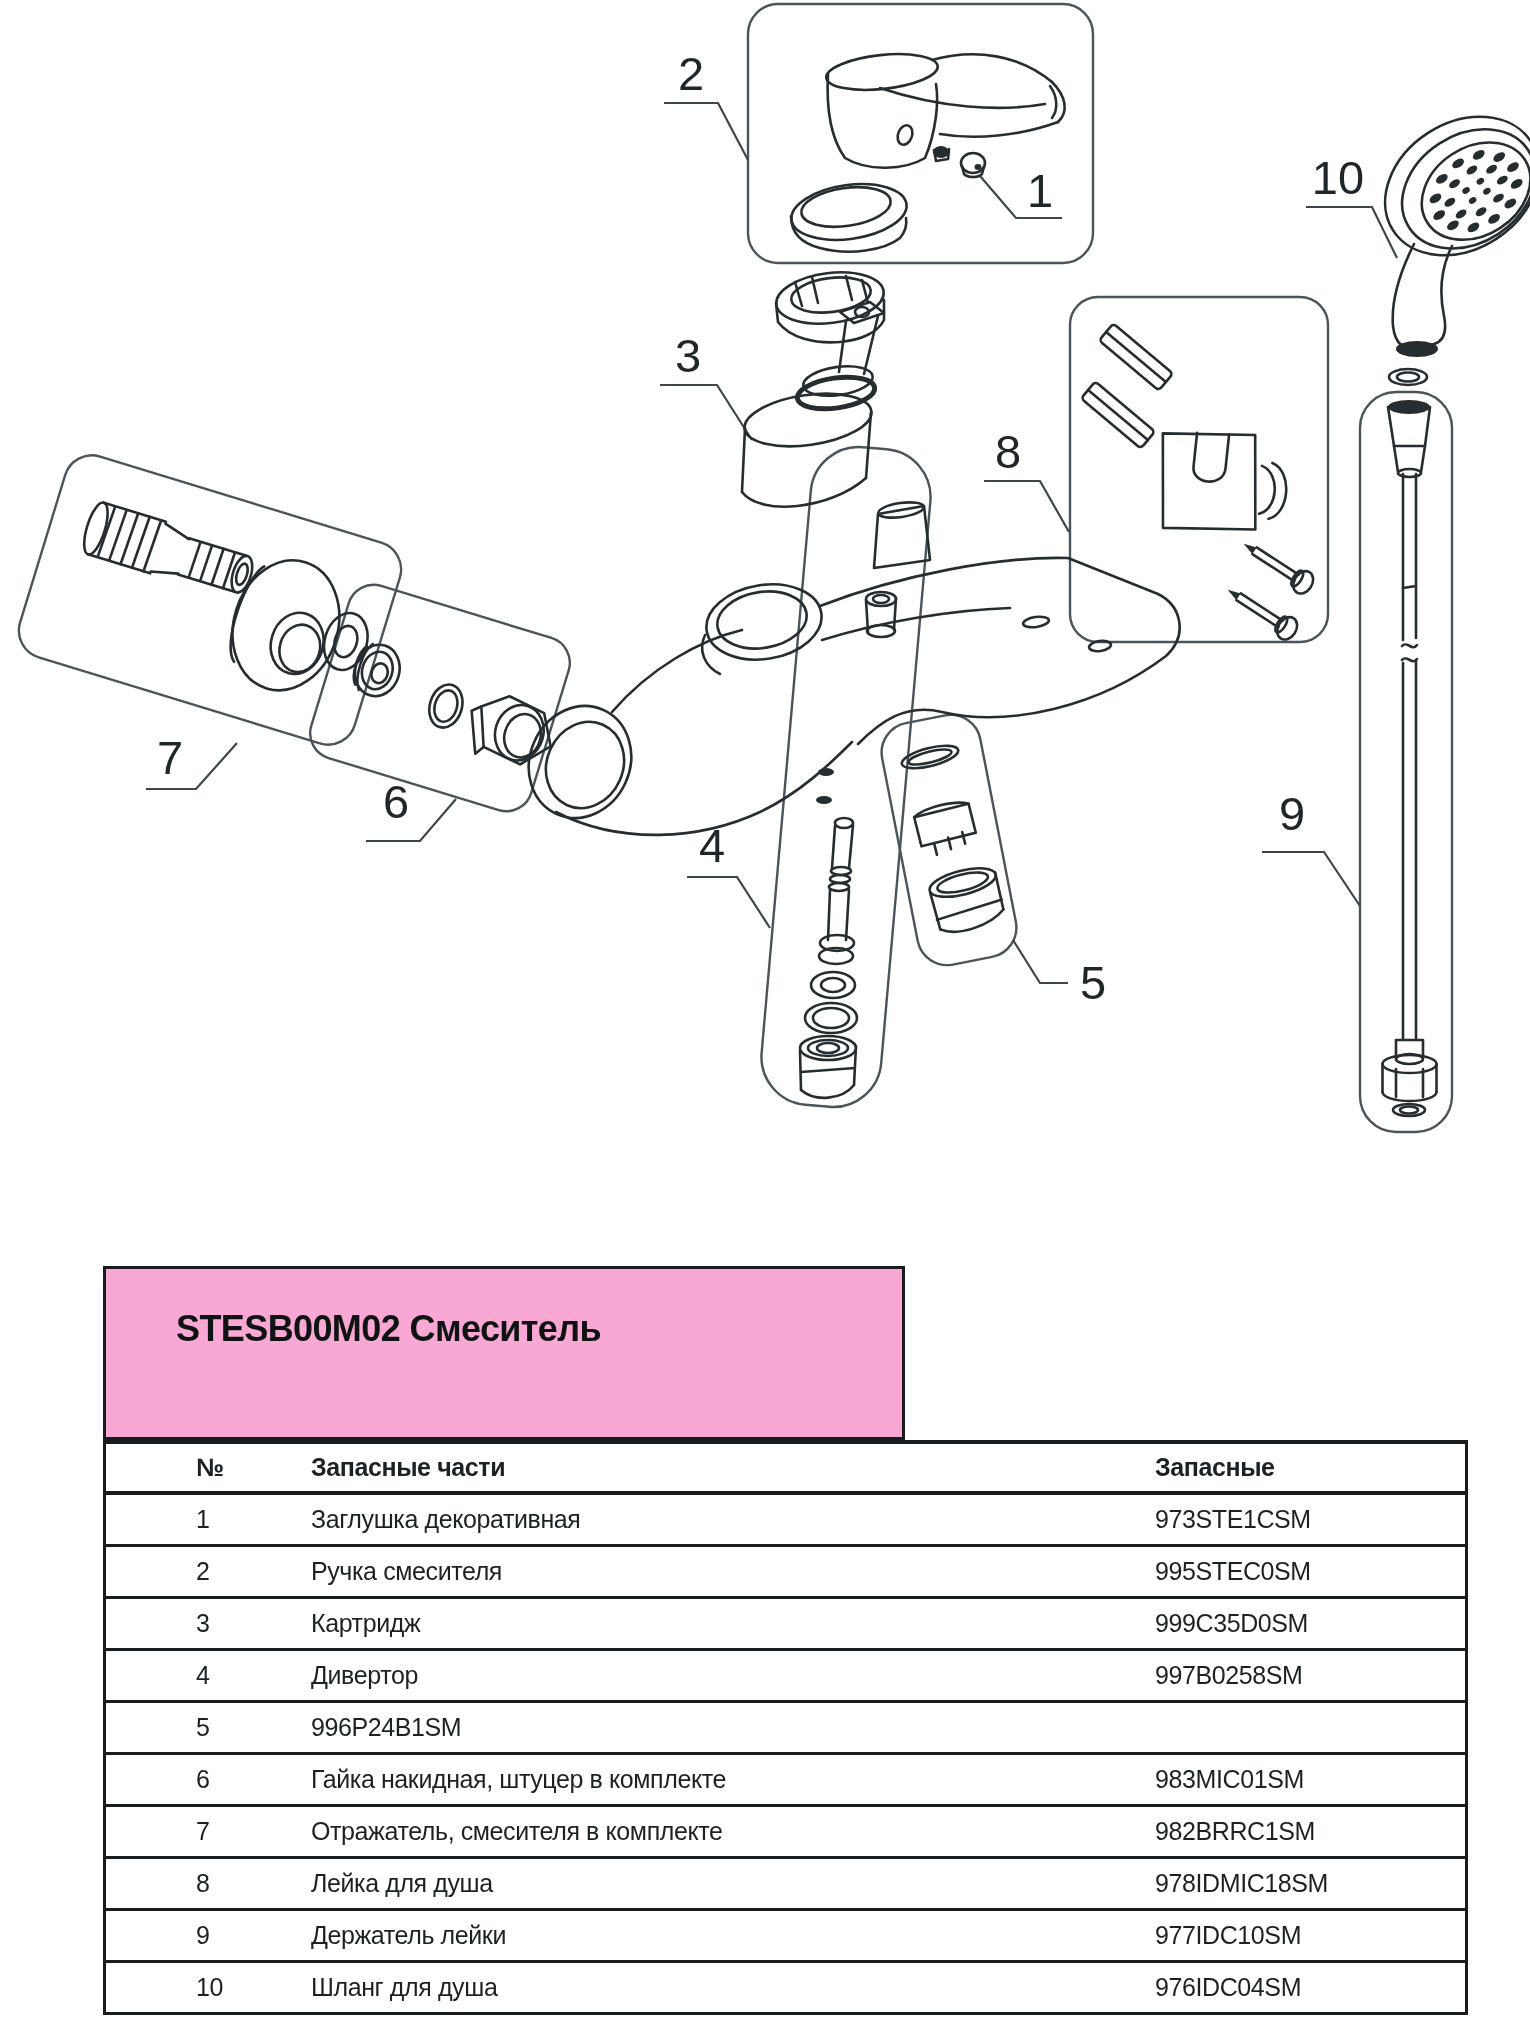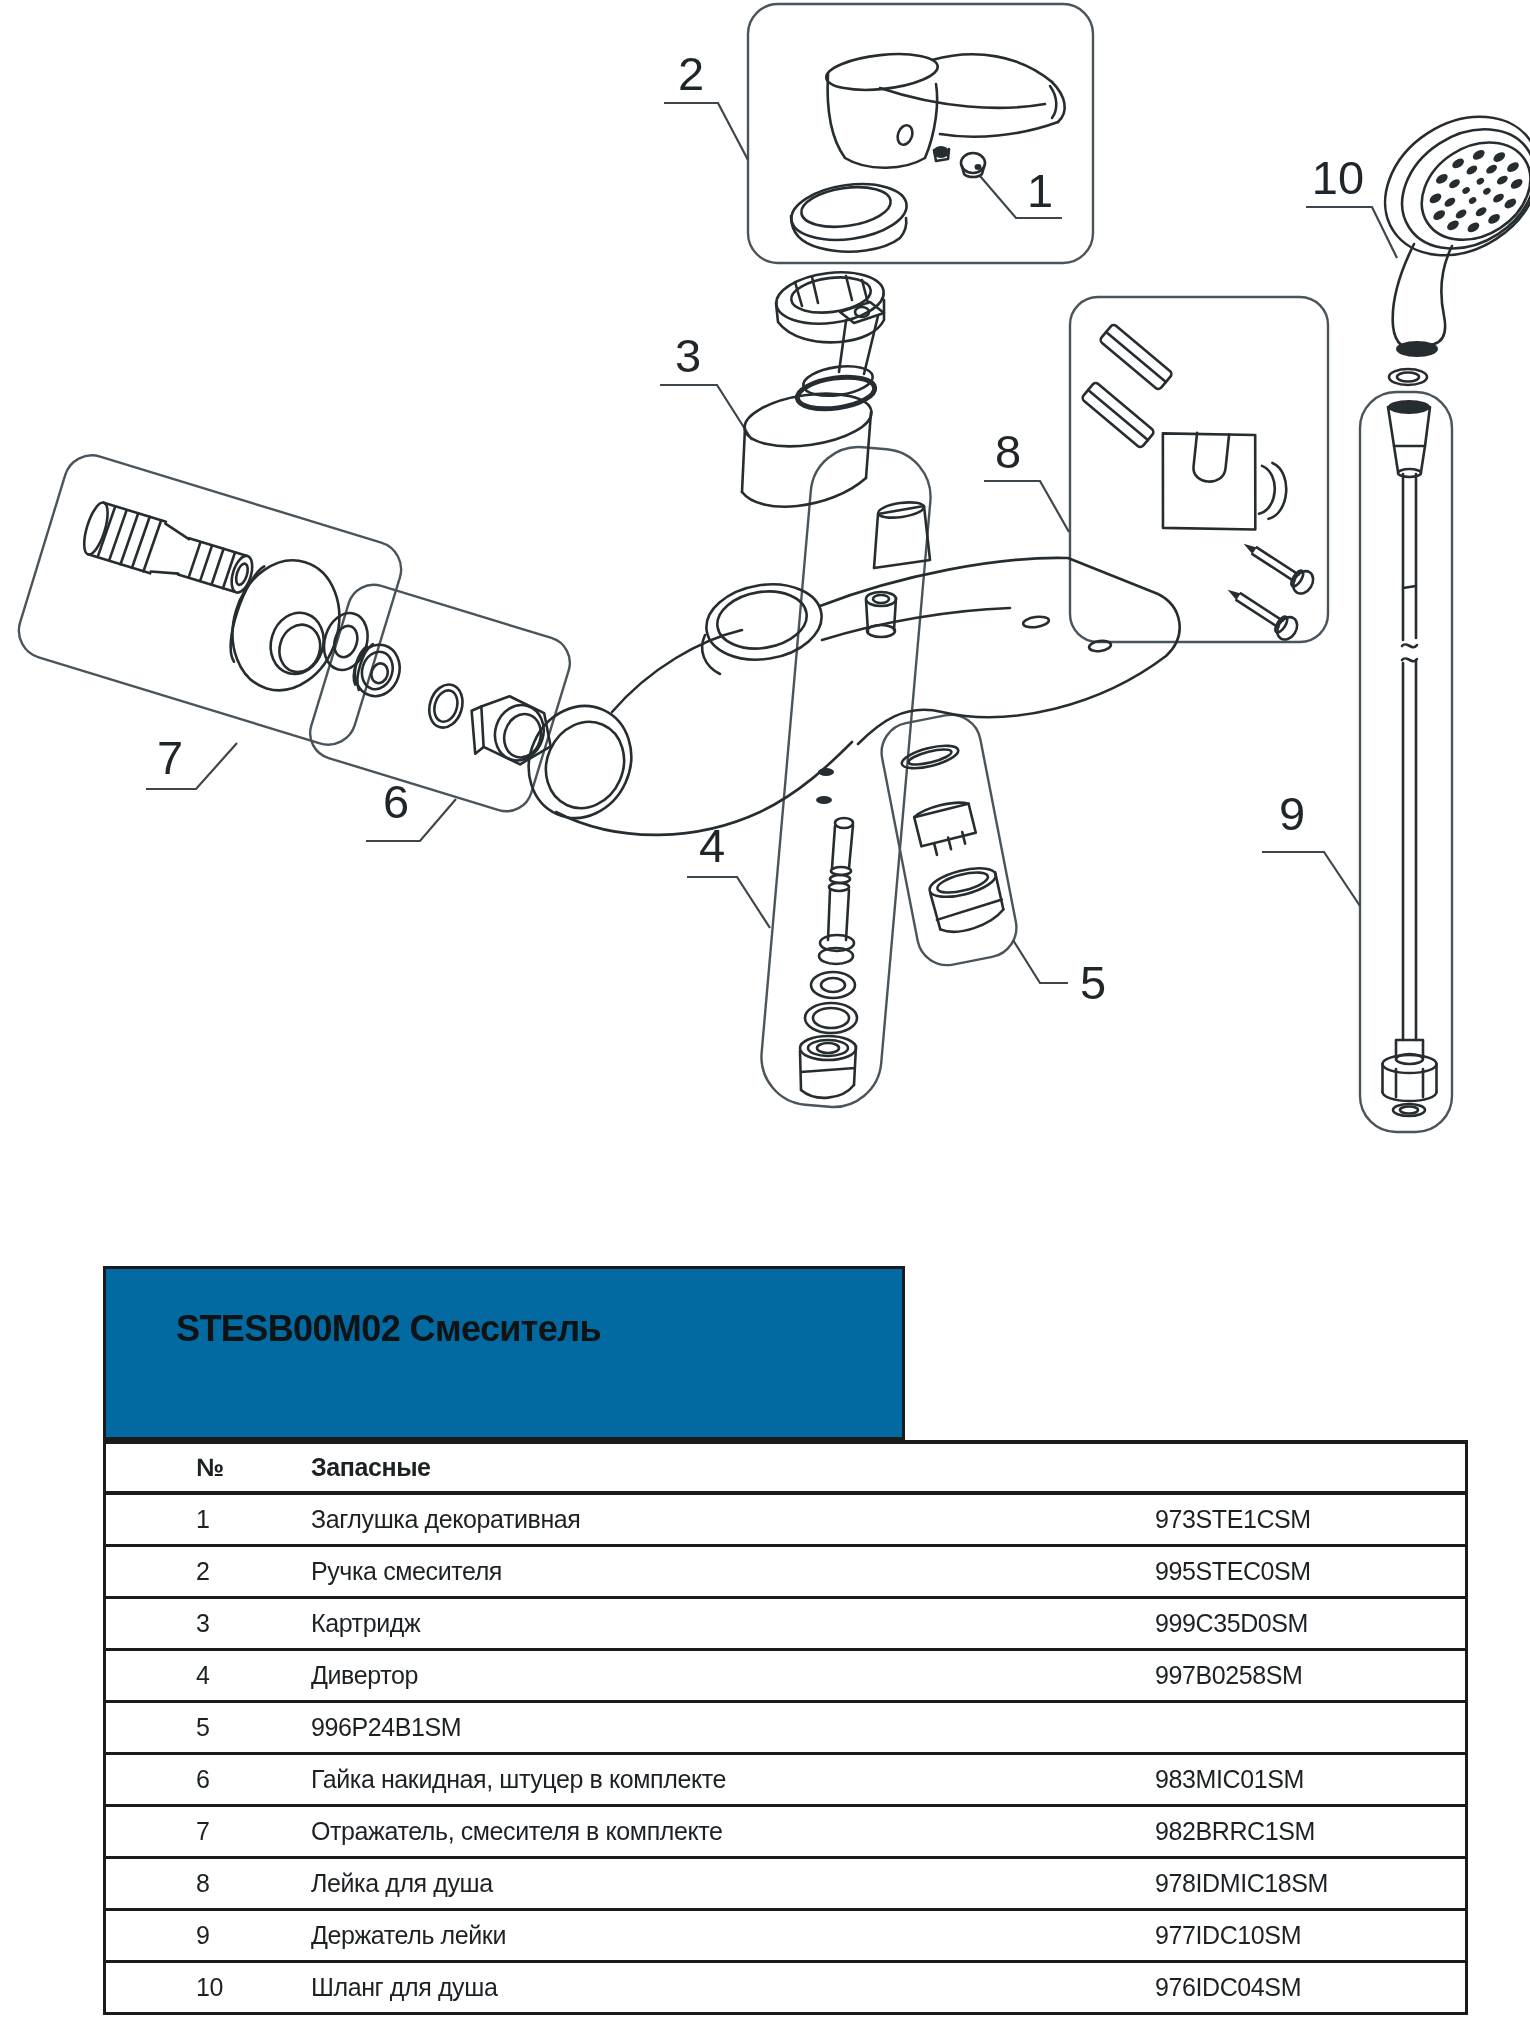--- a/index.html
+++ b/index.html
@@ -5,21 +5,21 @@
   html,body{margin:0;padding:0;background:#ffffff;}
   body{width:1530px;height:2019px;position:relative;font-family:"Liberation Sans",sans-serif;}
   svg text{font-family:"Liberation Sans",sans-serif;}
   .art{stroke:#262d31;stroke-width:2.6;fill:none;stroke-linecap:round;stroke-linejoin:round;}
   .bx{stroke:#4a545b;stroke-width:2.4;fill:none;}
   .ld{stroke:#3c464c;stroke-width:2.2;fill:none;}
   .lbl{font-size:47px;fill:#1f2629;}
   .fill{fill:#262d31;stroke:none;}
   .thick{stroke-width:5;}
   .titlebox{position:absolute;left:103px;top:1266px;width:802px;height:174px;
-    border:3px solid #191c1e;box-sizing:border-box;background:#0369a1;}
+    border:3px solid #191c1e;box-sizing:border-box;background:#f9a8d4;}
   .titlebox .t{margin:32px 0 0 70px;font-size:36px;font-weight:bold;color:#101314;
     line-height:1.55;letter-spacing:-0.6px;}
   .partstable{position:absolute;left:103px;top:1440px;width:1365px;box-sizing:border-box;
     border:3px solid #191c1e;border-top-width:4px;background:#fff;color:#1c2124;}
   .thead{height:47px;display:flex;align-items:center;font-weight:bold;font-size:25px;
     border-bottom:4px solid #191c1e;letter-spacing:-0.4px;}
   .trow{height:49px;display:flex;align-items:center;font-size:25px;
     border-bottom:3px solid #191c1e;letter-spacing:-0.4px;}
   .trow:last-child{border-bottom:none;}
   .c-num{width:205px;padding-left:90px;box-sizing:border-box;flex:none;}
@@ -298,20 +298,21 @@
 <div class="titlebox">
   <div class="t">
     <div>STESB00M02 Смеситель</div>
   </div>
 </div>
 
 
 <div class="partstable">
   <div class="thead">
     <span class="c-num">№</span>
+    <span class="c-name">Запасные части</span>
     <span class="c-code">Запасные</span>
   </div>
   <div class="trow">
     <span class="c-num">1</span>
     <span class="c-name">Заглушка декоративная</span>
     <span class="c-code">973STE1CSM</span>
   </div>
   <div class="trow">
     <span class="c-num">2</span>
     <span class="c-name">Ручка смесителя</span>

